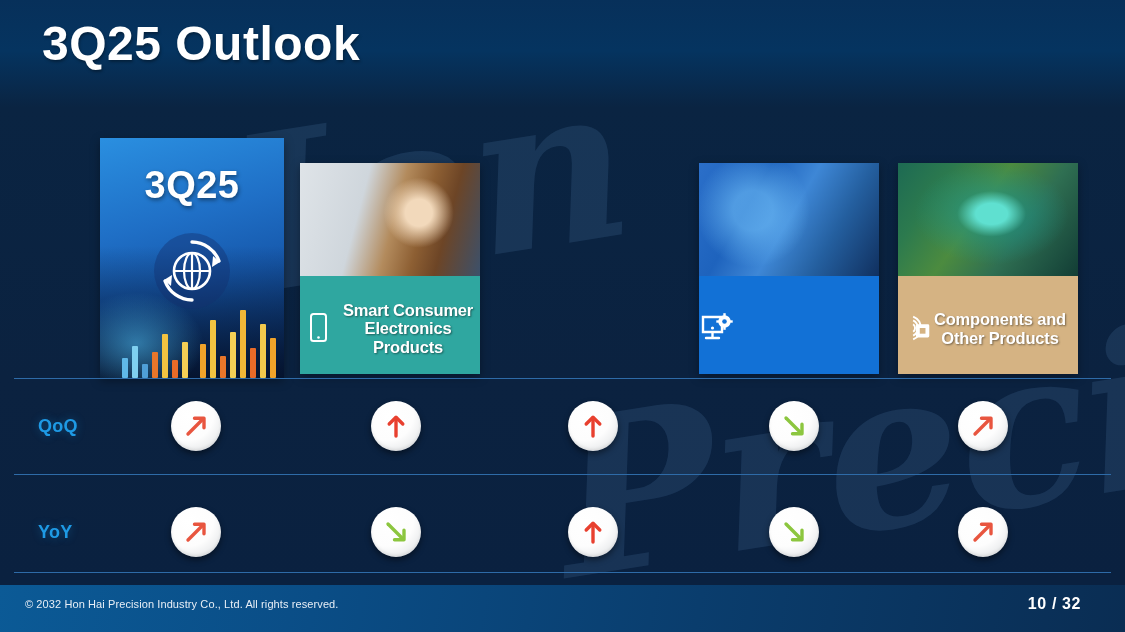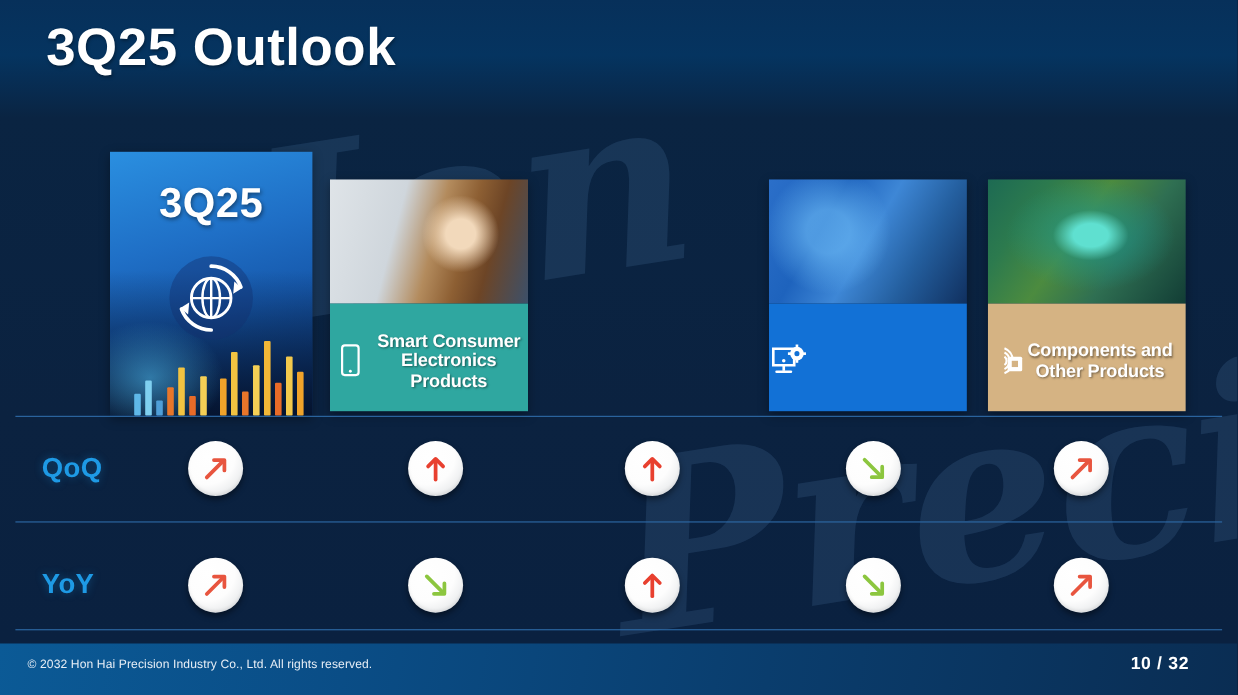--- a/index.html
+++ b/index.html
@@ -172,21 +172,21 @@
   .div-2 { top: 474px; }
   .div-3 { top: 572px; }
 
   
   .row { position: absolute; left: 0; width: 1125px; height: 96px; z-index: 4; }
   .row-qoq { top: 378px; }
   .row-yoy { top: 484px; }
   .row-label {
     position: absolute; left: 38px; top: 50%;
     transform: translateY(-50%);
-    font-size: 25px; font-weight: 700;
+    font-size: 18px; font-weight: 700;
     color: #1e9ae5;
     letter-spacing: 0.3px;
     text-shadow: 0 0 8px rgba(30,154,229,0.35);
     text-align: right;
   }
   .bubble {
     position: absolute; top: 50%;
     transform: translateY(-50%);
     width: 50px; height: 50px; border-radius: 50%;
     background: radial-gradient(circle at 34% 28%, #ffffff 0%, #fdfdfd 52%, #e4e6e8 86%, #cfd3d6 100%);

